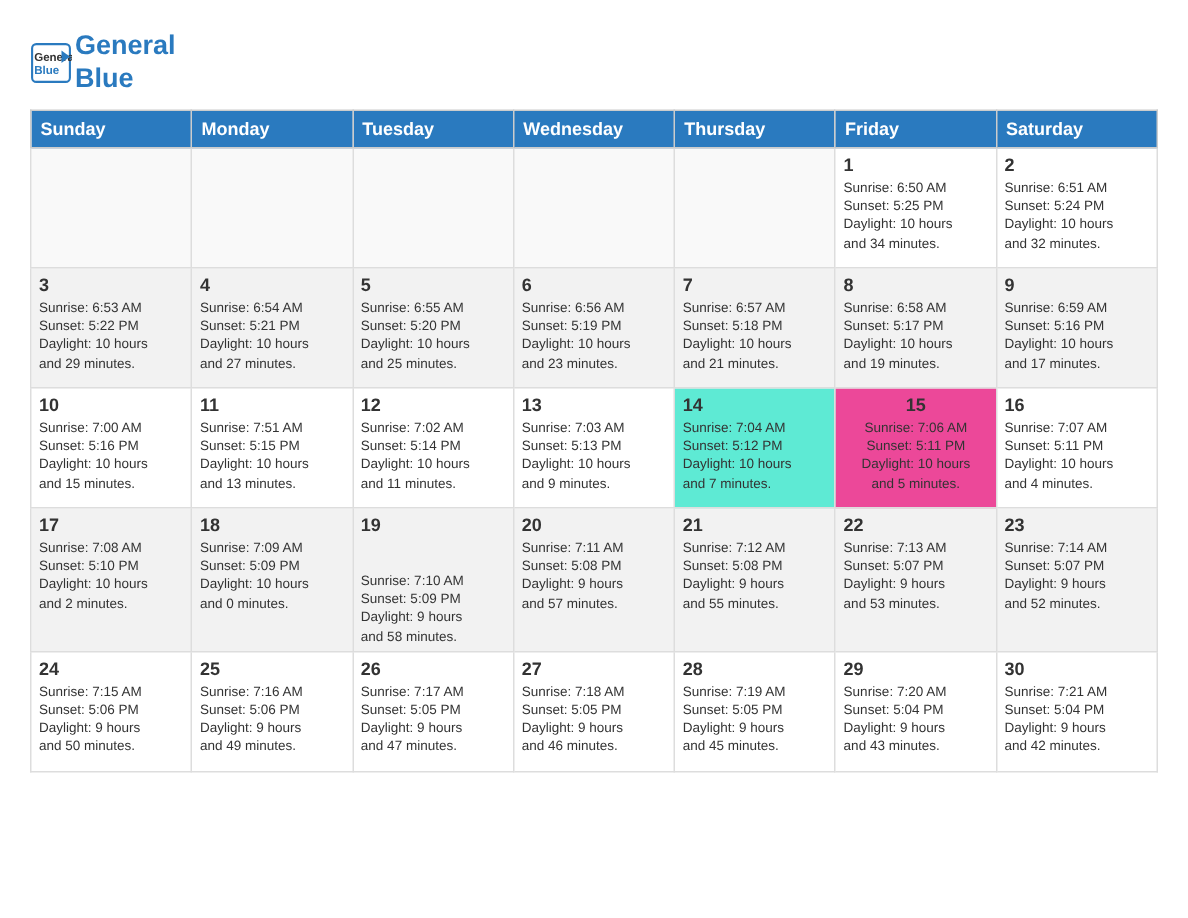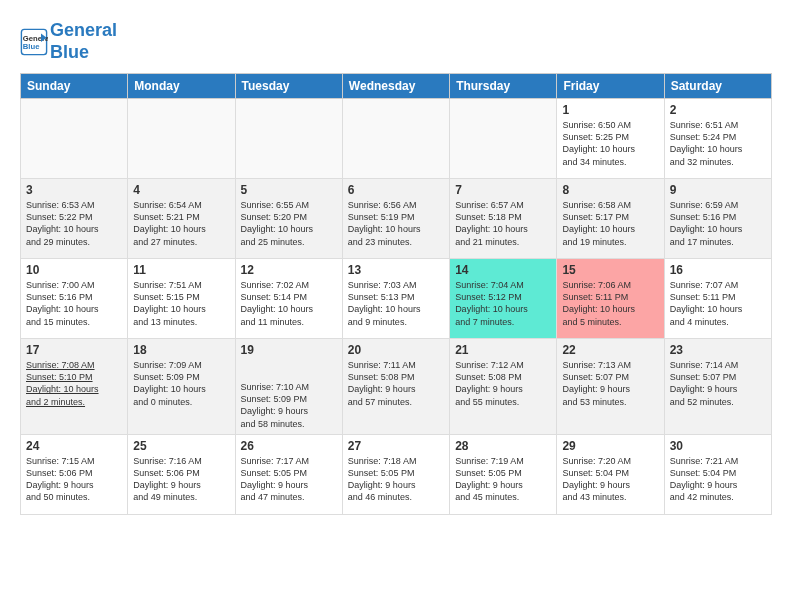--- a/index.html
+++ b/index.html
@@ -236,39 +236,39 @@
 Daylight: 10 hours
 and 9 minutes.</div>
           </td>
           <td style="background: #5eead4;">
             <span class="day-number">14</span>
             <div class="day-info" style="white-space: pre-line;">Sunrise: 7:04 AM
 Sunset: 5:12 PM
 Daylight: 10 hours
 and 7 minutes.</div>
           </td>
-          <td style="background: #fca5a5;">
+          <td style="background: #ec4899; text-align: center;">
             <span class="day-number">15</span>
             <div class="day-info" style="white-space: pre-line;">Sunrise: 7:06 AM
 Sunset: 5:11 PM
 Daylight: 10 hours
 and 5 minutes.</div>
           </td>
           <td style="background: rgb(255, 255, 255);">
             <span class="day-number">16</span>
             <div class="day-info" style="white-space: pre-line;">Sunrise: 7:07 AM
 Sunset: 5:11 PM
 Daylight: 10 hours
 and 4 minutes.</div>
           </td>
         </tr>
         <tr>
           <td style="background: rgb(242, 242, 242);">
             <span class="day-number">17</span>
-            <div class="day-info" style="white-space: pre-line; text-decoration: underline;">Sunrise: 7:08 AM
+            <div class="day-info" style="white-space: pre-line;">Sunrise: 7:08 AM
 Sunset: 5:10 PM
 Daylight: 10 hours
 and 2 minutes.</div>
           </td>
           <td style="background: rgb(242, 242, 242); margin-top: 16px;">
             <span class="day-number">18</span>
             <div class="day-info" style="white-space: pre-line;">Sunrise: 7:09 AM
 Sunset: 5:09 PM
 Daylight: 10 hours
 and 0 minutes.</div>

